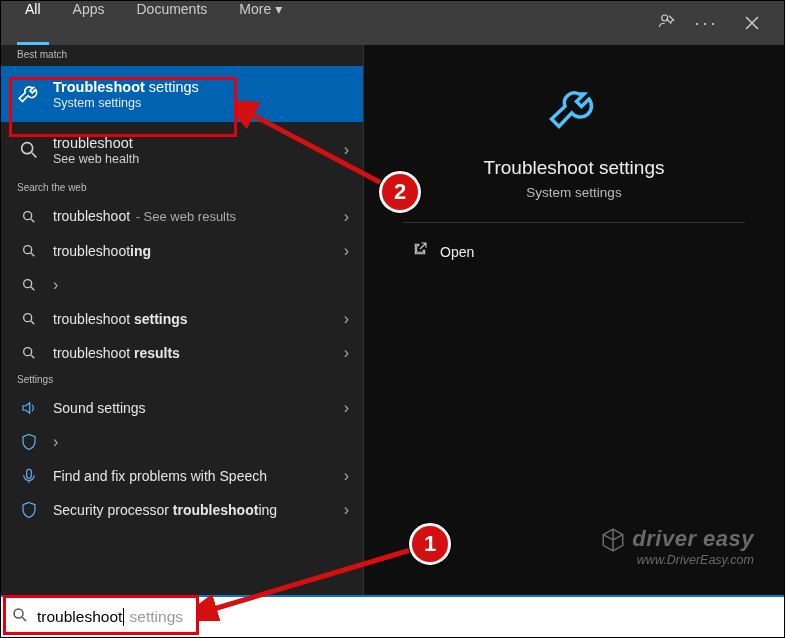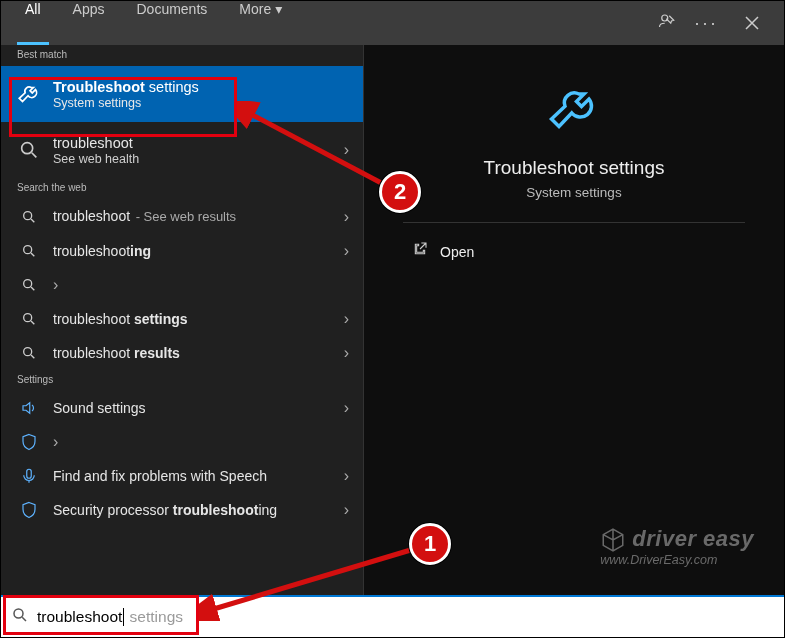--- a/index.html
+++ b/index.html
@@ -48,21 +48,21 @@
   .ghost { position:absolute; left:36px; font-size:15.5px; color:#000; pointer-events:none; }
   .ghost .gray { color:#9a9a9a; }
   .caret { display:inline-block; width:1px; height:18px; background:#000; vertical-align:middle; margin-left:1px; margin-right:1px; animation: blink 1s step-end infinite;}
   @keyframes blink { 50% { opacity:0; } }
   
   
   .annot-box { position:absolute; border:3px solid #e3000f; pointer-events:none; }
   .annot-badge { position:absolute; width:42px; height:42px; border-radius:50%; background:#d30f0f; border:3px solid #fff; box-shadow:0 0 0 1px #000; color:#fff; font-weight:700; font-size:22px; display:flex; align-items:center; justify-content:center; pointer-events:none; }
   .arrow-line { position:absolute; pointer-events:none; }
   
-  .watermark { position:absolute; right:30px; bottom:70px; color:#7a7a7a; opacity:0.85; font-style:italic; text-align:left; }
+  .watermark { position:absolute; right:30px; bottom:70px; color:#7a7a7a; opacity:0.85; font-style:italic; text-align:right; }
   .wm-top { font-size:22px; font-weight:600; letter-spacing:0.5px; }
   .wm-bot { font-size:12.5px; }
   .watermark svg { vertical-align:middle; margin-right:6px;}
 </style>
 </head>
 <body>
 
 <div class="topbar">
   <div class="tabs">
     <div class="tab active">

